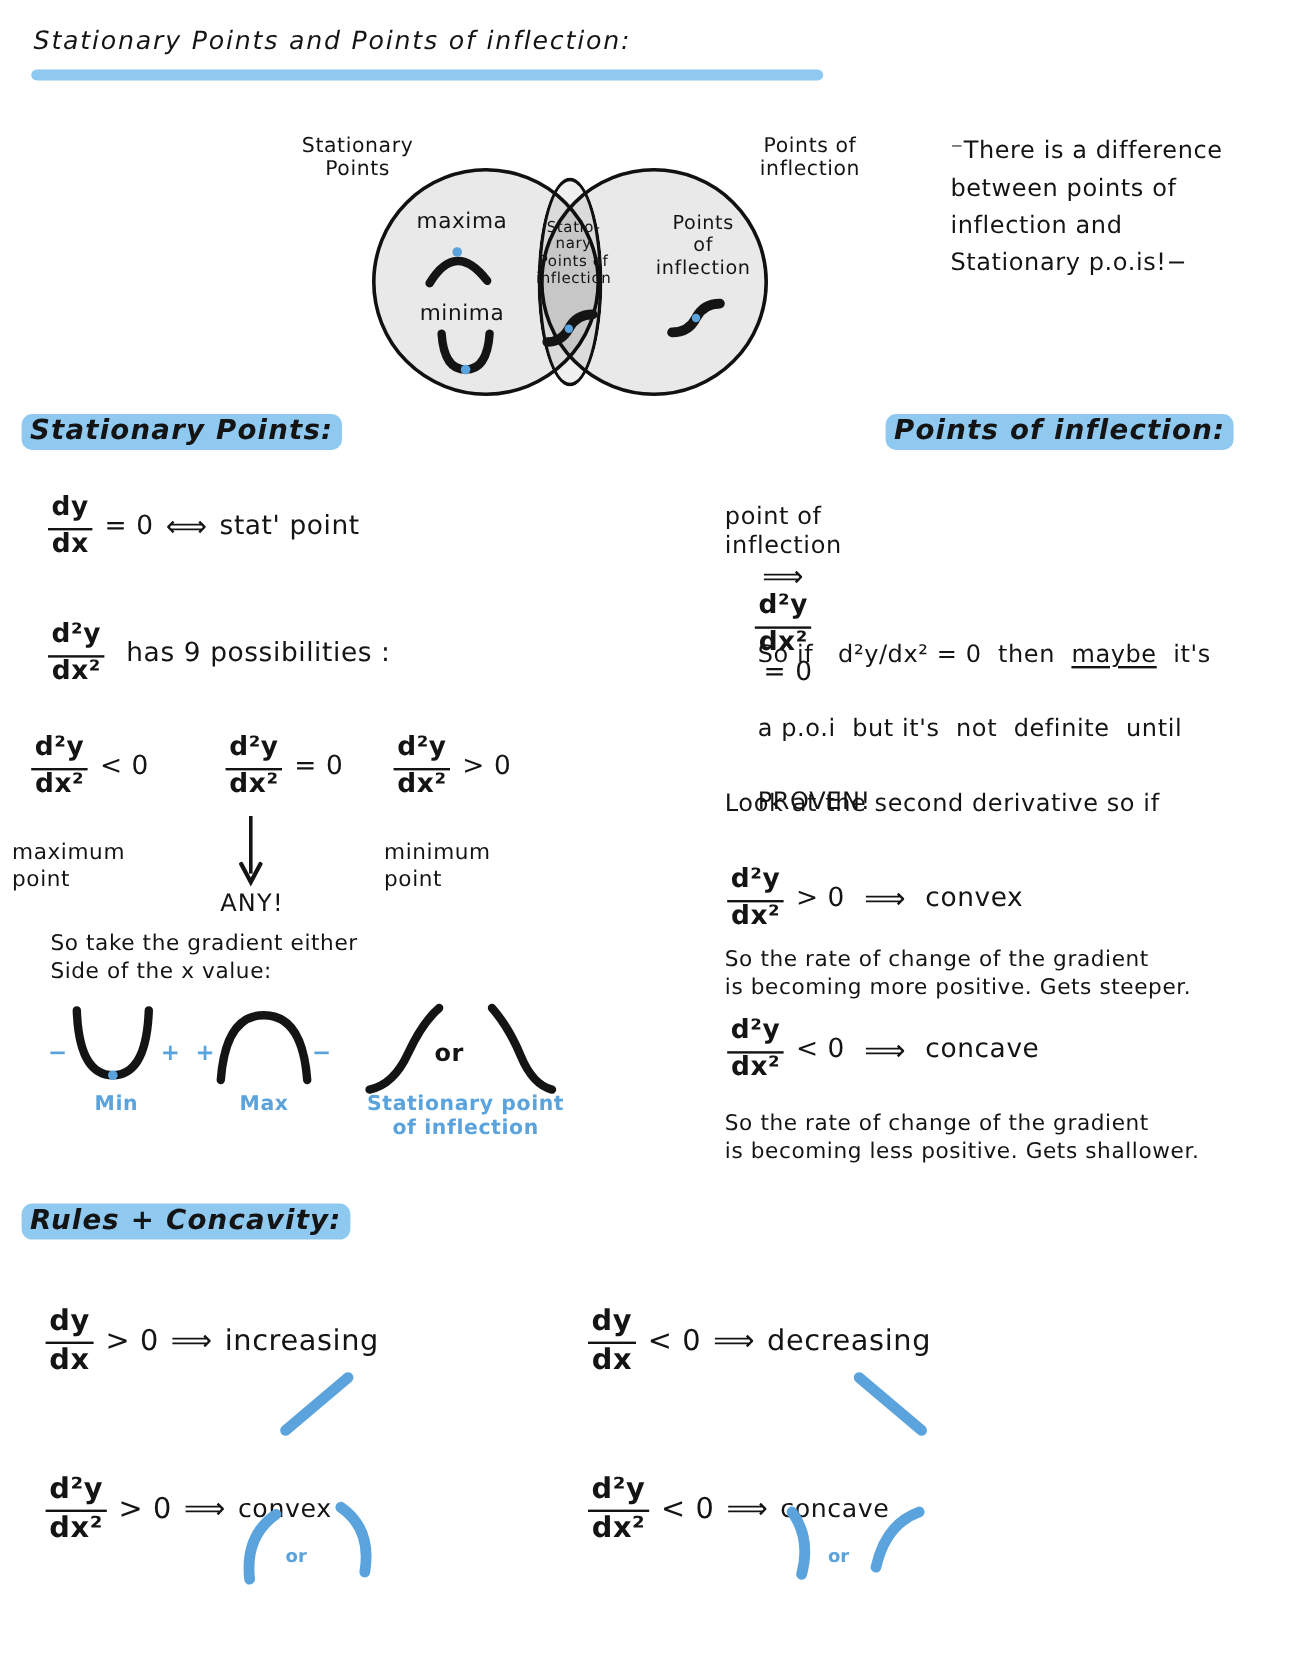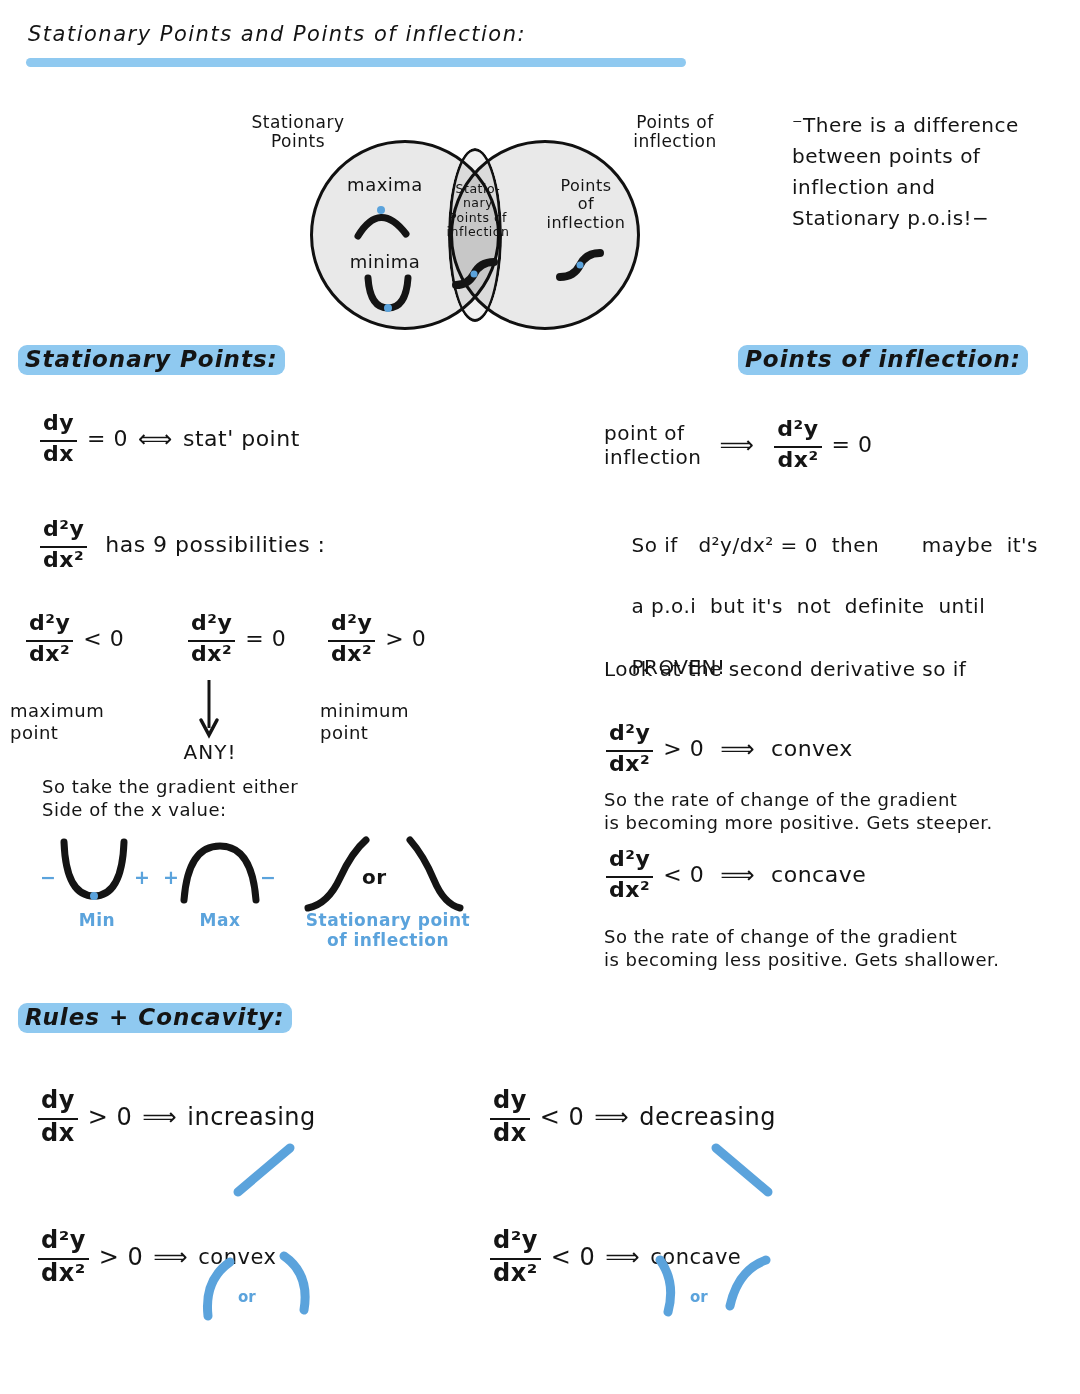--- a/index.html
+++ b/index.html
@@ -134,21 +134,21 @@
     font-size: 20px;
     line-height: 1.42;
     white-space: pre-line;
   }
   .para-sm {
     position: absolute;
     font-size: 18px;
     line-height: 1.3;
     white-space: pre-line;
   }
-  .u { text-underline-offset: 3px; margin-left: 29px; }
+  .u { text-decoration: underline; text-underline-offset: 3px; }
 
   .cap {
     position: absolute;
     font-size: 18px;
     line-height: 1.2;
     text-align: center;
     white-space: pre-line;
   }
   .cap-blue {
     position: absolute;
@@ -311,21 +311,21 @@
   <svg class="abs" width="80" height="80" style="left:300px; top:834px;">
     <path d="M8,74 Q28,70 40,44 Q52,18 66,6" stroke="#141414" stroke-width="7" fill="none" stroke-linecap="round"></path>
   </svg>
   <div class="hw" style="position:absolute; left:362px; top:866px; font-size:20px; font-weight:700;">or</div>
   <svg class="abs" width="80" height="80" style="left:398px; top:834px;">
     <path d="M12,6 Q26,22 36,46 Q46,70 62,74" stroke="#141414" stroke-width="7" fill="none" stroke-linecap="round"></path>
   </svg>
   <div class="hw cap-blue" style="left:288px; top:910px; width:200px;">Stationary point
 of inflection</div>
 
-  <div class="hw eq-row" style="left:604px; top:418px;">
+  <div class="hw eq-row" style="left:604px; top:418px;flex-direction:column;">
     <span style="white-space:pre-line; font-size:20px; line-height:1.2;">point of
 inflection</span>
     <span class="arrow" style="margin:0 18px;">⟹</span>
     <span class="frac">
       <span class="num">d²y</span>
       <span class="den">dx²</span>
     </span>
     <span class="rhs">= 0</span>
   </div>
 

